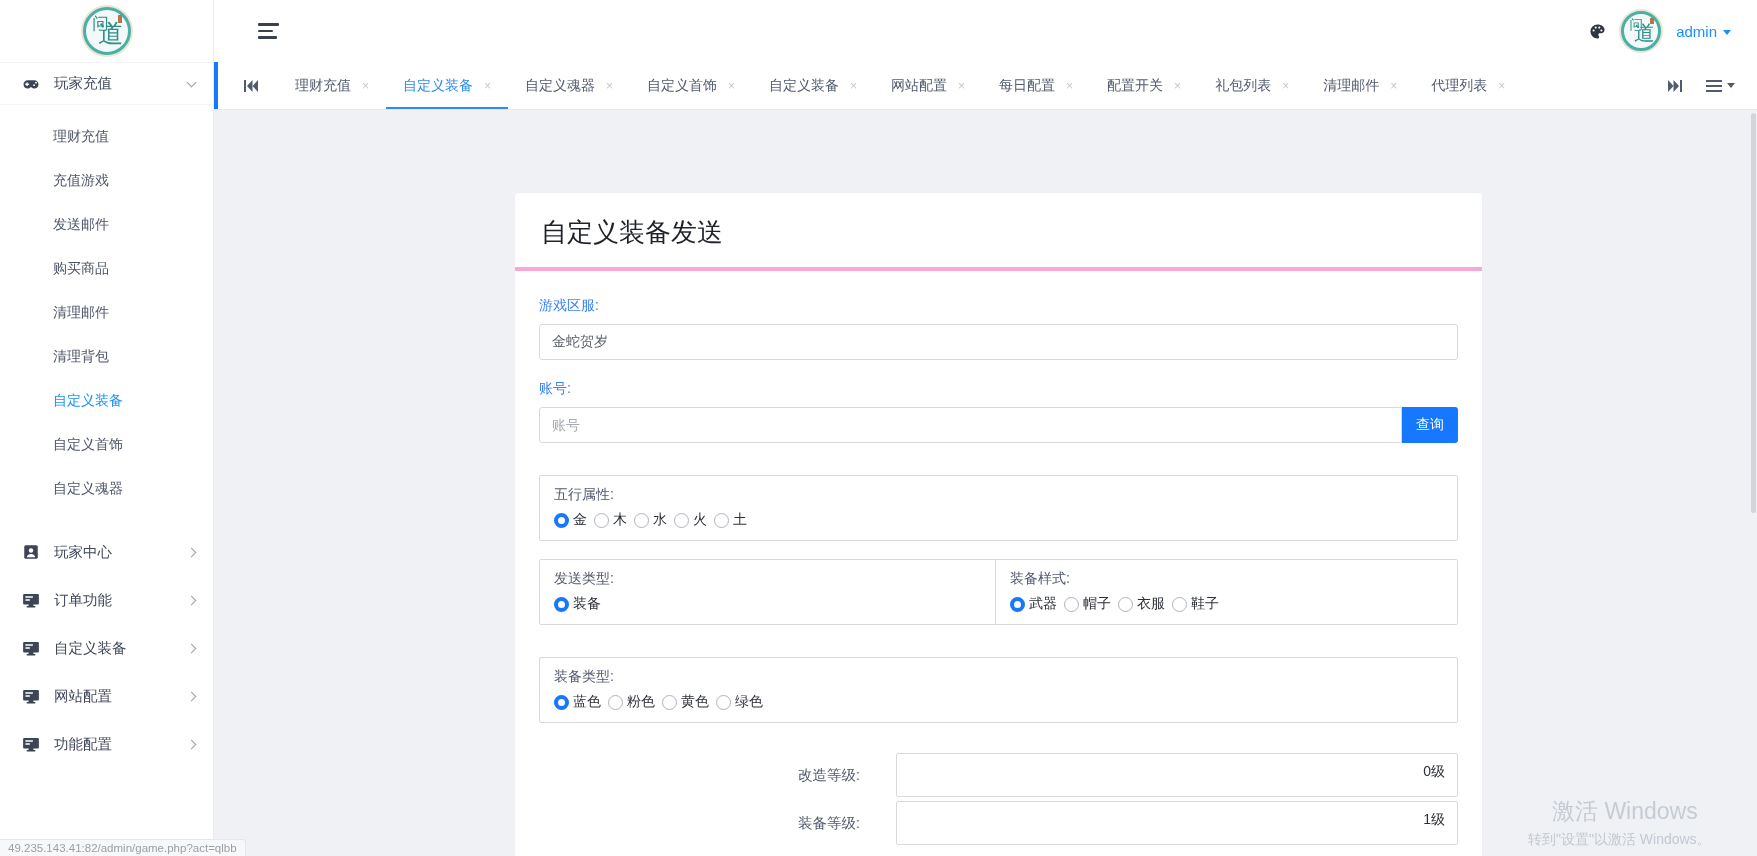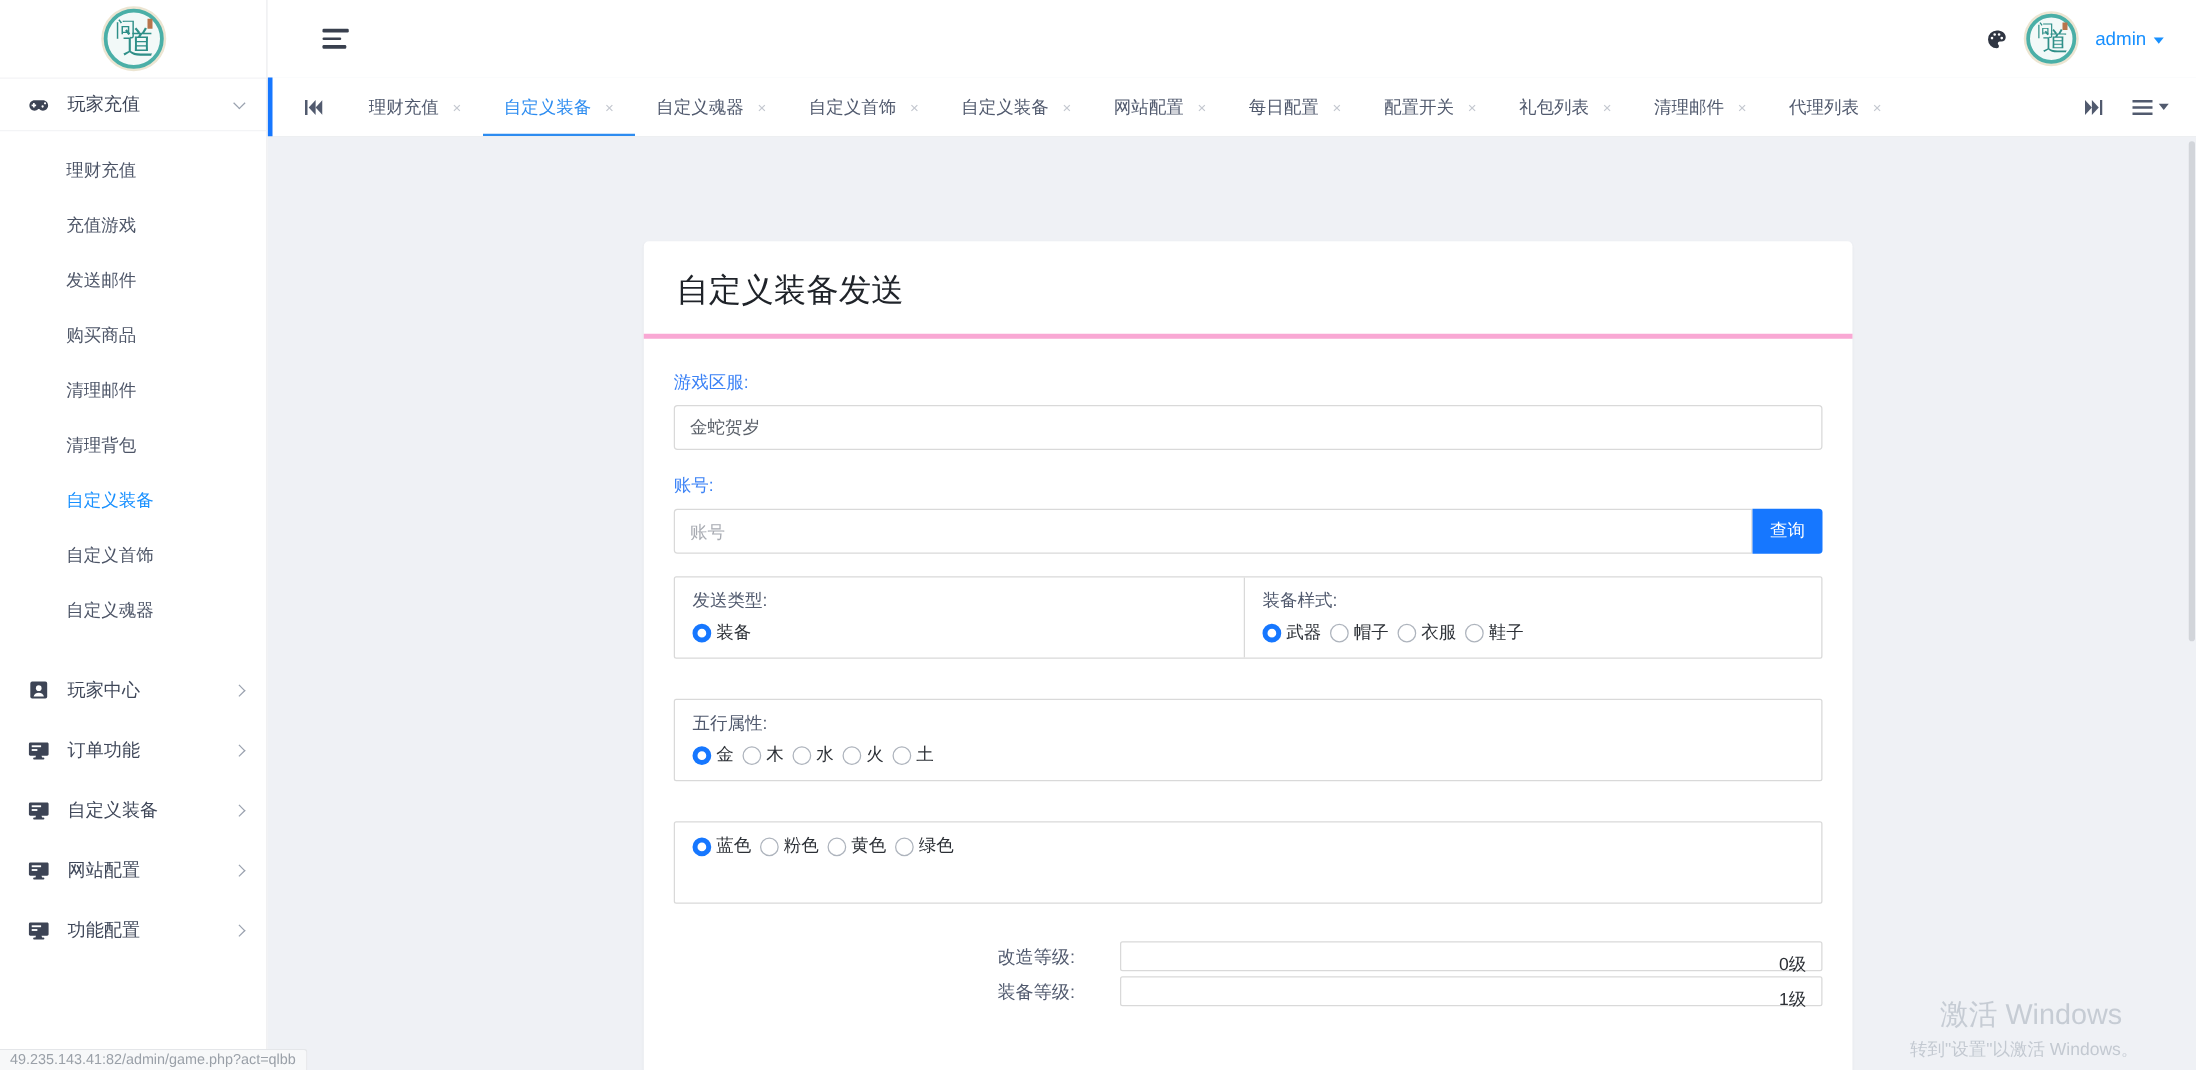--- a/index.html
+++ b/index.html
@@ -75,21 +75,21 @@
   .opt-box .col-r { flex:1; border-left:1px solid #d9d9d9; }
   .opt-label { font-size:14px; color:#515a6e; margin-bottom:7px; }
   .radios { display:flex; align-items:center; }
   .radio { display:inline-flex; align-items:center; gap:4px; margin-right:7px; font-size:14px; color:#2c3036; cursor:pointer; }
   .rb { width:15px; height:15px; border-radius:50%; border:1px solid #aeb4bd; background:#fff; display:inline-block; flex:none; }
   .rb.on { border:4.5px solid #1677ff; }
 
   .lvl-row { display:flex; align-items:center; margin-top:30px;text-align:right; }
   .lvl-row + .lvl-row { margin-top:4px; }
   .lvl-label { width:321px; font-size:14.5px; color:#515a6e; flex:none; }
-  .f-select { flex:1; height:24px; line-height:34px; border:1px solid #d9d9d9; border-radius:2px; padding:0 12px; font-size:14px; color:#2c3036; background:#fff; cursor:pointer;margin-left:36px; }
+  .f-select { flex:1; height:44px; line-height:34px; border:1px solid #d9d9d9; border-radius:2px; padding:0 12px; font-size:14px; color:#2c3036; background:#fff; cursor:pointer;margin-left:36px; }
 
   
   .watermark { position:absolute; left:1528px; top:796px; z-index:9; pointer-events:none; }
   .wm-1 { font-size:23px; color:#c6ccd4;margin-left:24px; }
   .wm-2 { font-size:14px; color:#c3c9d1; margin-top:4px; }
   .scrollbar { position:absolute; right:1px; top:113px; width:5px; height:400px; background:#d2d5da; border-radius:3px; z-index:8; cursor:pointer; }
   .statusbar { position:absolute; left:0; bottom:0; height:17px; line-height:16px; padding:0 8px; background:#f7f8f9; border:1px solid #e4e6e9; border-left:none; border-bottom:none; border-top-right-radius:3px; font-size:11.5px; color:#9aa0a8; z-index:10; }
 </style>
 </head>
 <body>
@@ -297,20 +297,46 @@
       </div>
       <div class="card-body">
 
         <div class="f-label">游戏区服:</div>
         <input class="f-input" readonly="" value="金蛇贺岁" style="">
 
         <div class="f-label">账号:</div>
         <div class="input-group">
           <input class="f-input" placeholder="账号" style="">
           <button class="btn-primary">查询</button>
+        </div>
+
+        <div class="opt-box">
+          <div class="opt-label">五行属性:</div>
+          <div class="radios">
+            <label class="radio">
+                <span class="rb on"></span>
+                <span>金</span>
+              </label>
+            <label class="radio">
+                <span class="rb"></span>
+                <span>木</span>
+              </label>
+            <label class="radio">
+                <span class="rb"></span>
+                <span>水</span>
+              </label>
+            <label class="radio">
+                <span class="rb"></span>
+                <span>火</span>
+              </label>
+            <label class="radio">
+                <span class="rb"></span>
+                <span>土</span>
+              </label>
+          </div>
         </div>
 
         <div class="opt-box two-col first">
           <div class="col">
             <div class="opt-label">发送类型:</div>
             <div class="radios">
               <label class="radio">
                   <span class="rb on"></span>
                   <span>装备</span>
                 </label>
@@ -333,46 +359,21 @@
                 </label>
               <label class="radio">
                   <span class="rb"></span>
                   <span>鞋子</span>
                 </label>
             </div>
           </div>
         </div>
 
         <div class="opt-box">
-          <div class="opt-label">五行属性:</div>
-          <div class="radios">
-            <label class="radio">
-                <span class="rb on"></span>
-                <span>金</span>
-              </label>
-            <label class="radio">
-                <span class="rb"></span>
-                <span>木</span>
-              </label>
-            <label class="radio">
-                <span class="rb"></span>
-                <span>水</span>
-              </label>
-            <label class="radio">
-                <span class="rb"></span>
-                <span>火</span>
-              </label>
-            <label class="radio">
-                <span class="rb"></span>
-                <span>土</span>
-              </label>
-          </div>
-        </div>
-
-        <div class="opt-box">
+          <div class="opt-label">装备类型:</div>
           <div class="radios">
             <label class="radio">
                 <span class="rb on"></span>
                 <span>蓝色</span>
               </label>
             <label class="radio">
                 <span class="rb"></span>
                 <span>粉色</span>
               </label>
             <label class="radio">

